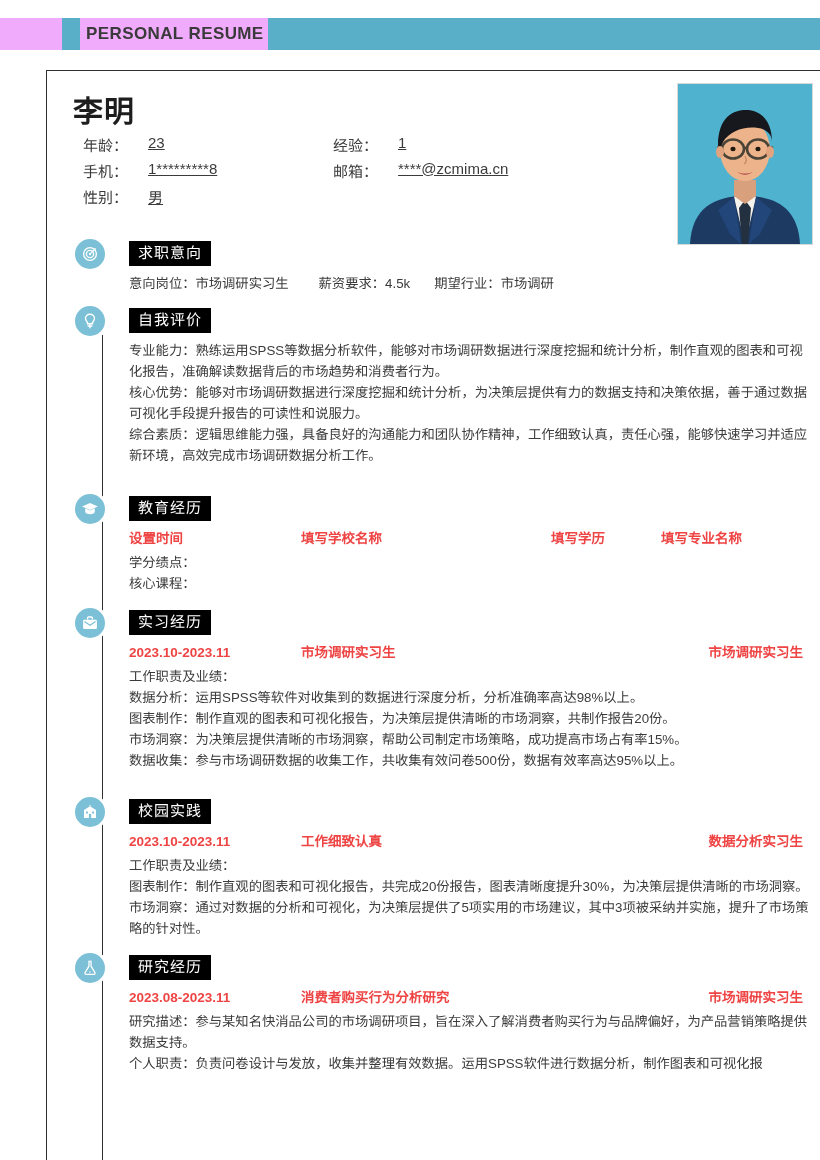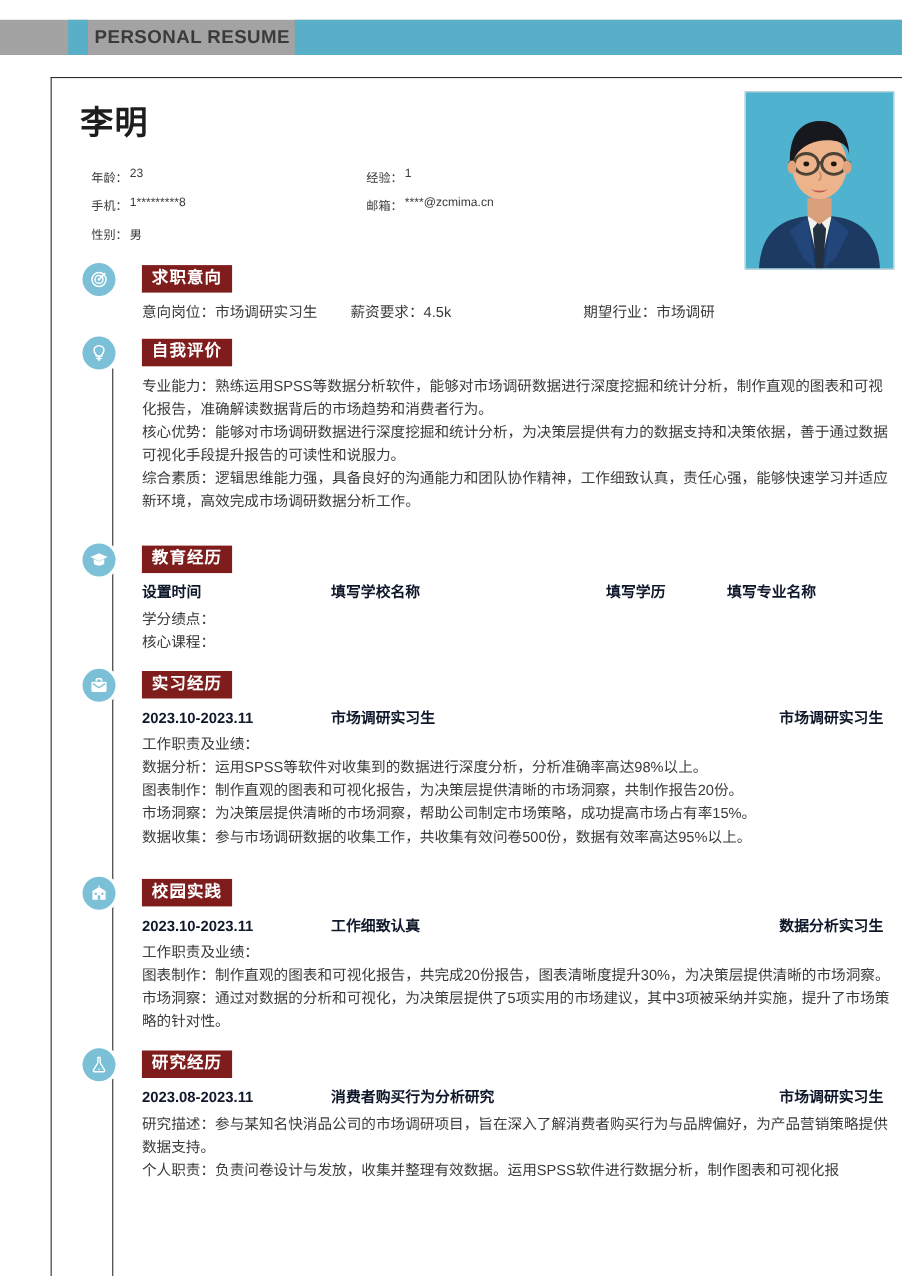--- a/index.html
+++ b/index.html
@@ -16,21 +16,21 @@
     color: #2b2b2b;
     position: relative;
   }
 
   
   .banner {
     position: absolute;
     left: 0; top: 18px;
     width: 820px;
     height: 32px;
-    background: #a3a3a3;
+    background: #f0abfc;
     text-align: right;
   }
   .banner-teal-right {
     position: absolute;
     left: 268px; top: 0;
     width: 552px; height: 32px;
     background: #5aafc8;
   }
   .banner-teal-tab {
     position: absolute;
@@ -71,29 +71,29 @@
   .name {
     position: absolute;
     left: 26px; top: 16px;
     font-size: 30px;
     font-weight: bold;
     color: #1d1d1d;
     letter-spacing: 1px;
   }
   .info-grid {
     position: absolute;
-    left: 36px; top: 76px;
+    left: 36px; top: 60px;
     width: 540px;
-    font-size: 11px;
+    font-size: 15px;
     color: #3b3b3b;
   }
   .info-row { display: flex; height: 26px; align-items: center; }
   .info-cell { width: 250px; display: flex; }
   .info-label { color: #3b3b3b; white-space: nowrap; }
-  .info-value { margin-left: 2px; color: #3b3b3b; white-space: nowrap; }
+  .info-value { margin-left: 20px; color: #3b3b3b; white-space: nowrap; text-decoration: underline; }
 
   .photo {
     position: absolute;
     right: 20px; top: 12px;
     width: 134px; height: 160px;
     border: 1px solid #d8d8d8;
     background: #4fb3cf;
     overflow: hidden;
   }
   .photo svg { display: block; width: 100%; height: 100%; }
@@ -127,47 +127,47 @@
     border-radius: 50%;
     background: #7bc0d6;
     display: flex;
     align-items: center;
     justify-content: center;
     box-shadow: 0 0 0 3px #ffffff;
   }
   .sec-icon svg { width: 18px; height: 18px; display:block; }
   .sec-badge {
     display: inline-block;
-    background: #7f1d1d;
+    background: #000000;
     color: #ffffff;
     font-size: 15px;
-    font-weight: bold;
+    font-weight: normal;
     letter-spacing: 1px;
     padding: 3px 9px 4px 9px;
     line-height: 18px;
   }
   .sec-body {
     font-size: 13.3px;
     line-height: 21px;
     color: #3b3b3b;
   }
   .sec-body p { margin: 0; }
 
   
   .intent-line { display: flex; align-items: baseline; gap: 24px; }
   .intent-a { white-space: nowrap; }
   .intent-b { white-space: nowrap; margin-left: 6px; }
-  .intent-c { white-space: nowrap; margin-left: 96px; }
+  .intent-c { white-space: nowrap; }
 
   
   .entry-row {
     display: flex;
     font-size: 13.5px;
     font-weight: bold;
-    color: #0f172a;
+    color: #ef4444;
     margin-bottom: 3px;
   }
   .col-date  { width: 172px; }
   .col-org   { width: 250px; }
   .col-deg   { width: 110px; }
   .col-major { width: 140px; }
   .col-role  { flex: 1; text-align: right; padding-right: 6px; }
 
   .sub-line { font-size: 13.3px; line-height: 21px; color: #3b3b3b; }
 </style>

